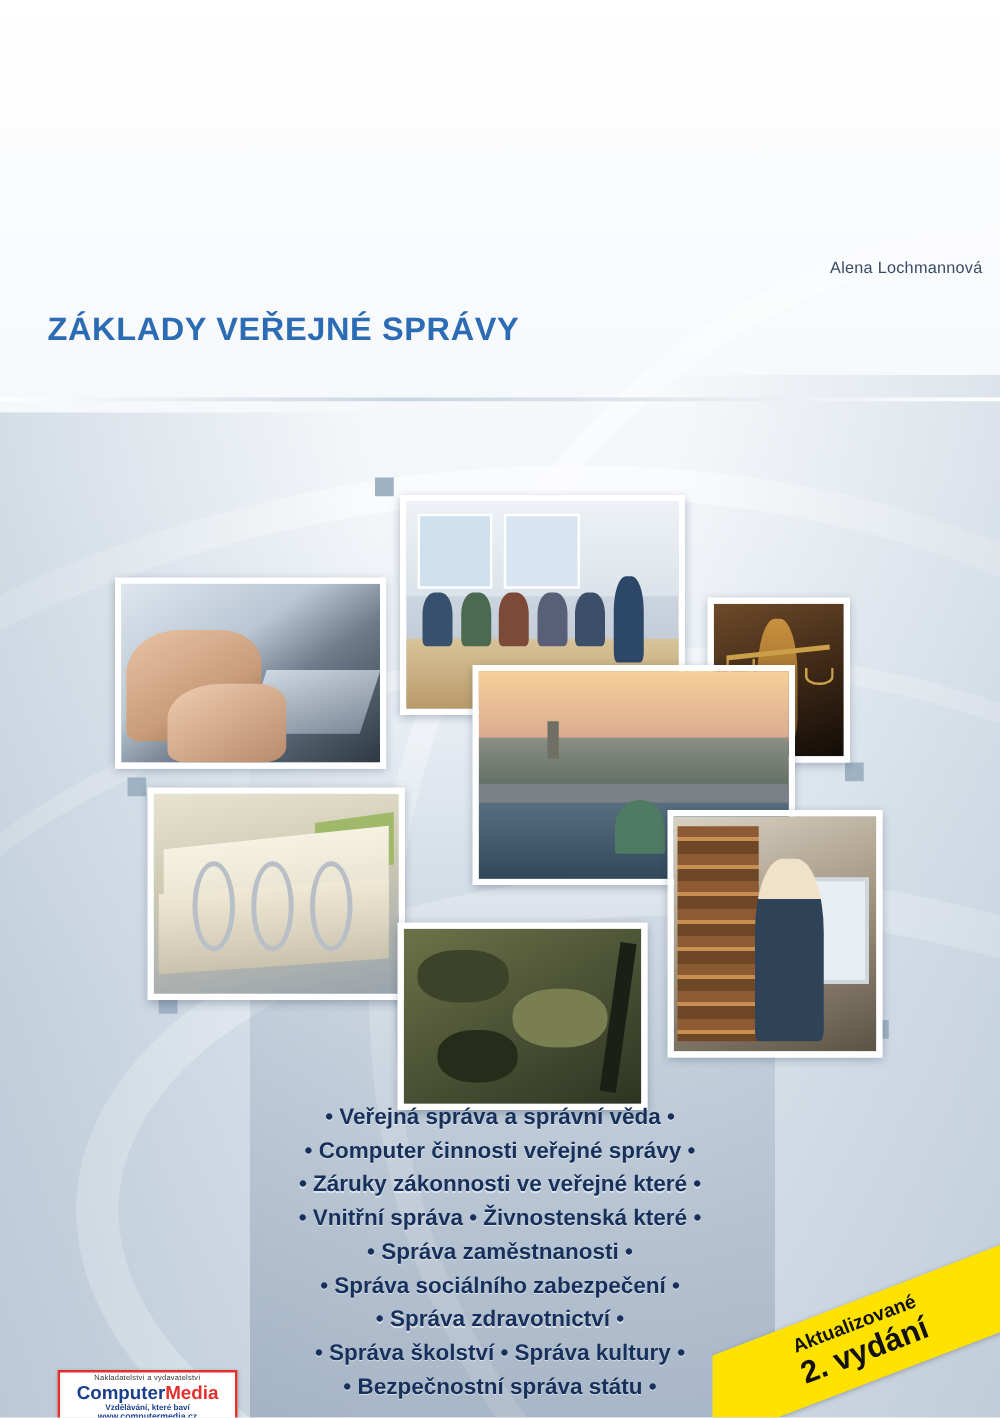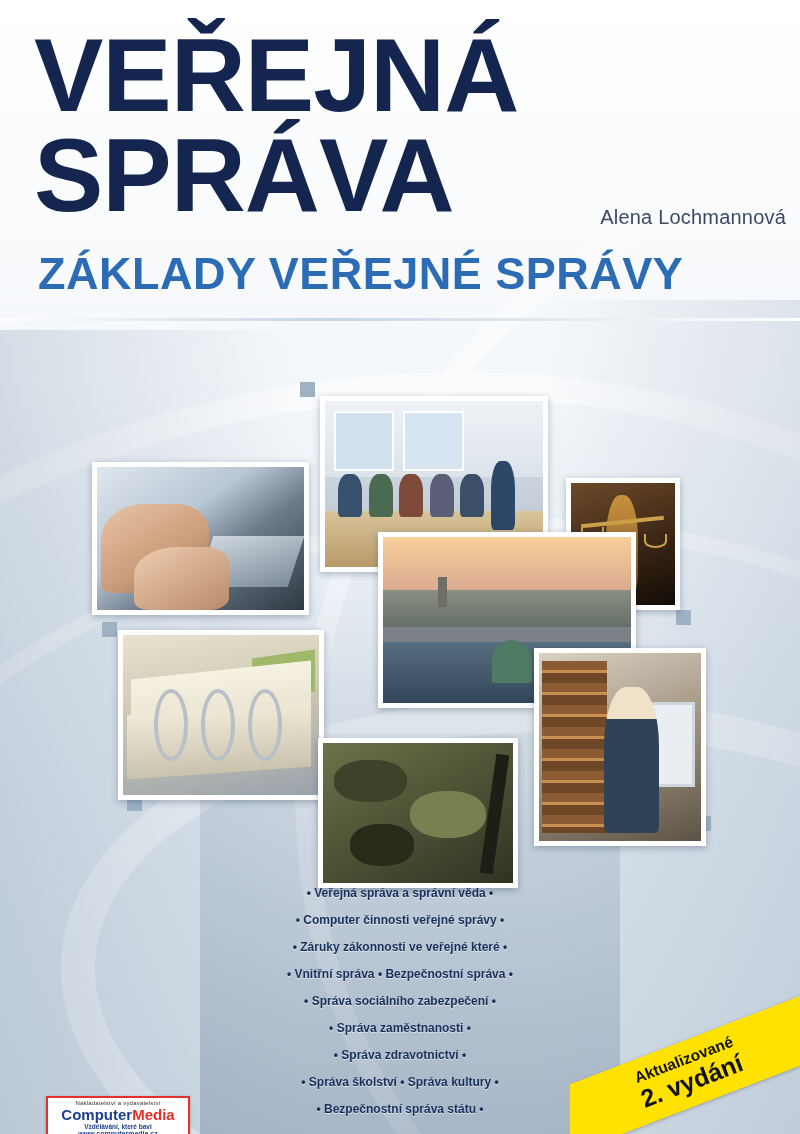--- a/index.html
+++ b/index.html
@@ -29,26 +29,26 @@
   
   .title-block{position:absolute;left:0;top:0;width:800px;height:300px;}
   .t-main{
     position:absolute;left:34px;top:28px;
     font-weight:bold;color:#14264f;
     font-size:104px;line-height:.92;letter-spacing:-1px;
   }
   .t-main .l2{display:block;margin-top:4px;}
   .author{
     position:absolute;right:14px;top:206px;
-    font-size:20px;color:#3a4a66;letter-spacing:.2px;
+    font-size:13px;color:#3a4a66;letter-spacing:.2px;
   }
   .t-sub{
     position:absolute;left:38px;top:248px;
     font-weight:bold;color:#2b6cb4;
-    font-size:45px;letter-spacing:.5px;
+    font-size:26px;letter-spacing:.5px;
   }
   .rule{position:absolute;left:0;top:318px;width:800px;height:3px;background:linear-gradient(90deg,#ffffff,#c9d5e2 40%,#ffffff);}
 
   
   .collage{position:absolute;left:0;top:330px;width:800px;height:560px;}
   .ph{position:absolute;border:5px solid #ffffff;box-shadow:0 2px 7px rgba(20,40,70,.30);overflow:hidden;}
   .ph .inner{width:100%;height:100%;position:relative;}
 
   
   .ph.laptop{left:92px;top:132px;width:207px;height:143px;}
@@ -121,21 +121,21 @@
   .sq.s5{left:127px;top:466px;width:15px;height:15px;}
   .sq.s6{left:696px;top:486px;width:15px;height:15px;}
   .sq.s7{left:306px;top:402px;width:15px;height:15px;}
 
   
   .bullets{
     position:absolute;left:0;top:880px;width:800px;
     text-align:center;color:#16305b;
   }
   .bullets div{
-    font-size:12px;font-weight:bold;line-height:27px;
+    font-size:18px;font-weight:bold;line-height:27px;
     text-shadow:0 1px 0 rgba(255,255,255,.55);
   }
 
   
   .logo{
     position:absolute;left:46px;top:1096px;width:140px;height:60px;
     background:#ffffff;border:2px solid #e2302c;
     box-shadow:0 1px 3px rgba(0,0,0,.25);
   }
   .logo .cap{font-size:6px;color:#333;text-align:center;padding-top:2px;letter-spacing:.2px;}
@@ -165,24 +165,20 @@
 
   <div class="swirl a"></div>
   <div class="swirl b"></div>
   <div class="swirl c"></div>
   <div class="swirl d"></div>
   <div class="shade left"></div>
   <div class="shade mid"></div>
   <div class="shade right"></div>
 
   <div class="title-block">
-    <div class="t-main">
-      <span class="l1">VEŘEJNÁ</span>
-      <span class="l2">SPRÁVA</span>
-    </div>
     <div class="author">Alena Lochmannová</div>
     <div class="t-sub">ZÁKLADY VEŘEJNÉ SPRÁVY</div>
   </div>
   <div class="rule"></div>
 
   <div class="collage">
     <div class="sq s1"></div>
     <div class="sq s2"></div>
     <div class="sq s3"></div>
     <div class="sq s4"></div>
@@ -259,23 +255,23 @@
           <div class="pc"></div>
           <div class="person"></div>
       </div>
     </div>
   </div>
 
   <div class="bullets">
     <div>• Veřejná správa a správní věda •</div>
     <div>• Computer činnosti veřejné správy •</div>
     <div>• Záruky zákonnosti ve veřejné které •</div>
-    <div>• Vnitřní správa • Bezpečnostní správa •</div>
+    <div>• Vnitřní správa • Živnostenská které •</div>
+    <div>• Správa zaměstnanosti •</div>
     <div>• Správa sociálního zabezpečení •</div>
-    <div>• Správa zaměstnanosti •</div>
     <div>• Správa zdravotnictví •</div>
     <div>• Správa školství • Správa kultury •</div>
     <div>• Bezpečnostní správa státu •</div>
   </div>
 
   <div class="logo">
     <div class="cap">Nakladatelství a vydavatelství</div>
     <div class="brand">
       <span class="c">Computer</span><span class="m">Media</span>
     </div>

